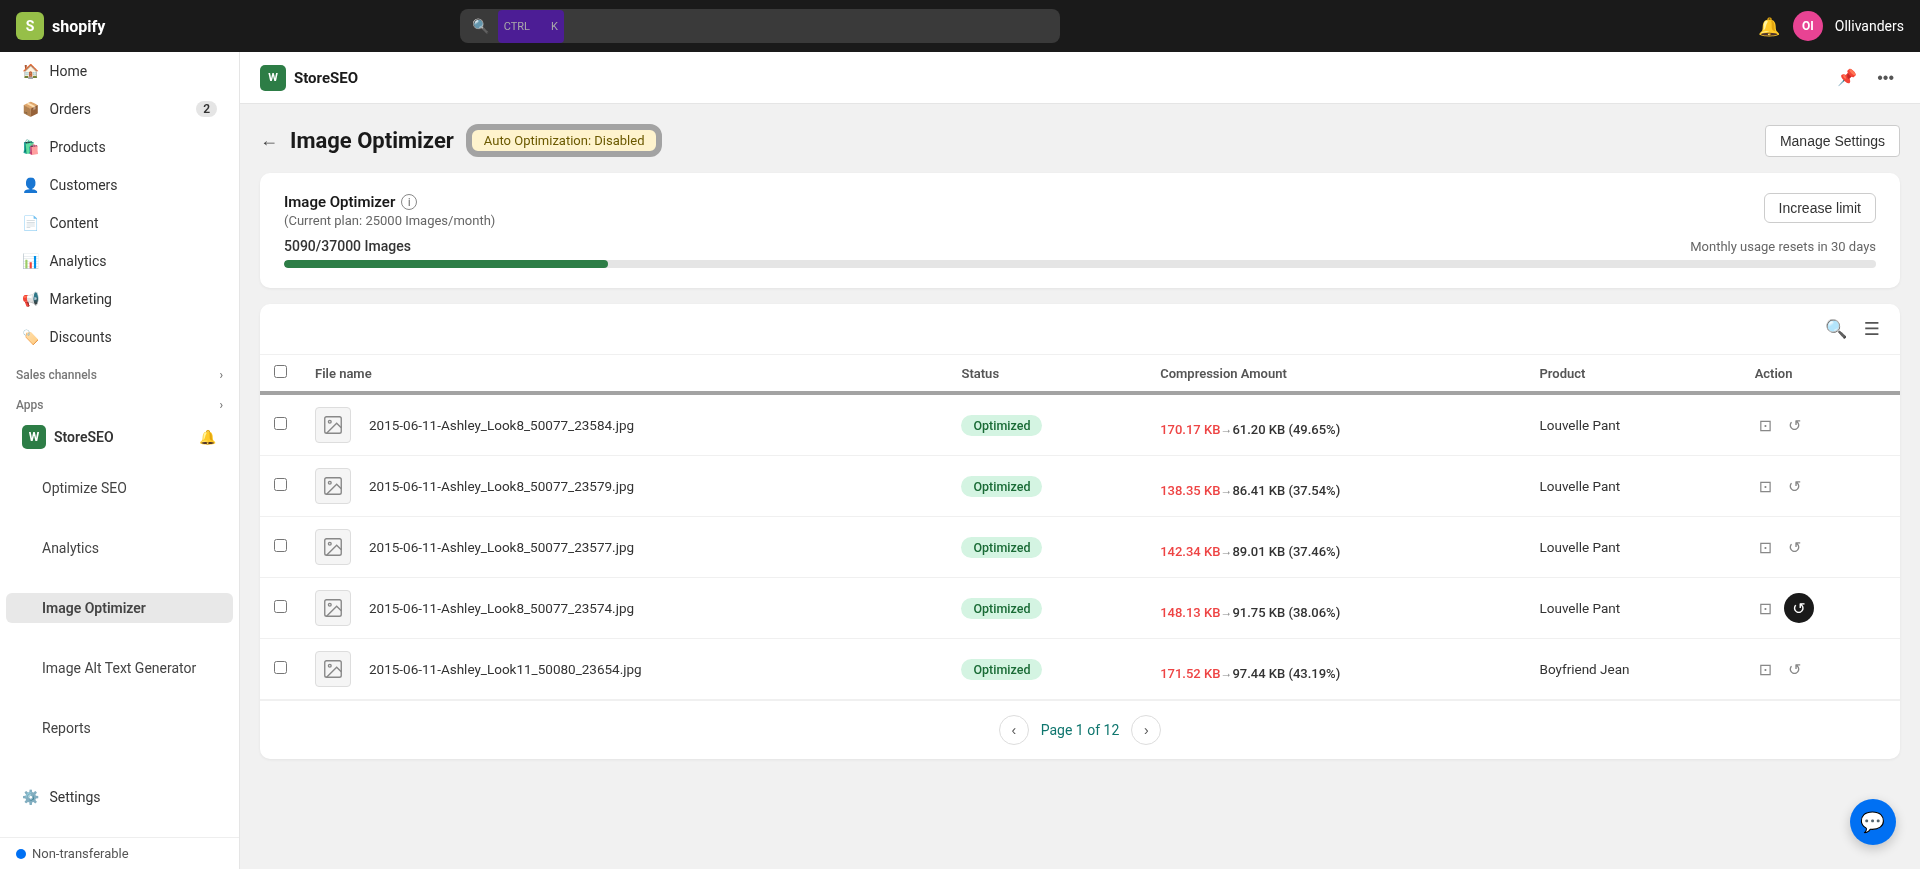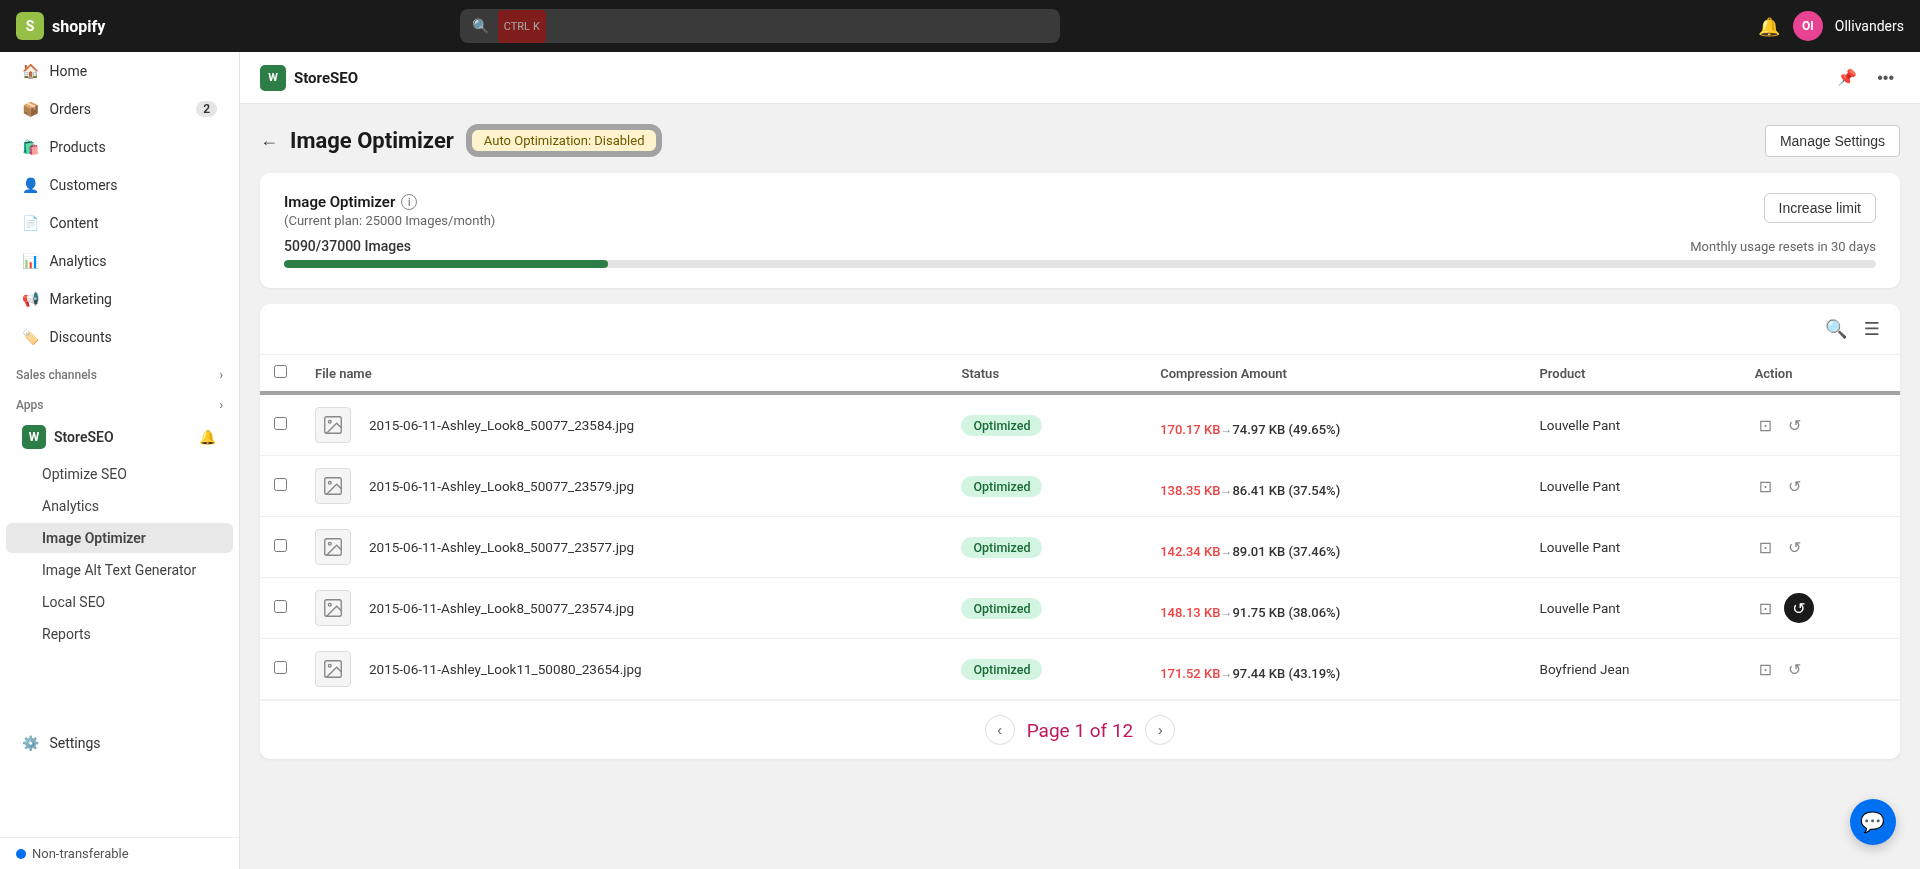--- a/index.html
+++ b/index.html
@@ -46,27 +46,27 @@
     }
     .search-bar input {
       background: transparent;
       border: none;
       outline: none;
       color: #ccc;
       flex: 1;
       font-size: 14px;
     }
     .search-shortcut {
-      background: #7f1d1d;
+      background: #4c1d95;
       border-radius: 4px;
       padding: 10px 6px;
       font-size: 11px;
       color: #aaa;
       display: flex;
-      gap: 3px;
+      gap: 21px;
     }
     .top-nav-right {
       display: flex;
       align-items: center;
       gap: 12px;
       margin-left: auto;
     }
     .notif-icon {
       color: #aaa;
       font-size: 18px;
@@ -129,21 +129,21 @@
     }
     .sidebar-sub-item {
       display: flex;
       align-items: flex-start;
       gap: 10px;
       padding: 7px 16px 7px 36px;
       cursor: pointer;
       color: #444;
       font-size: 14px;
       border-radius: 6px;
-      margin: 1px 6px;
+      margin: 15px 6px;
     }
     .sidebar-sub-item.active { background: #e8e8e8; font-weight: 600; }
     .sidebar-storeSEO {
       display: flex;
       align-items: center;
       gap: 8px;
       padding: 8px 16px;
       cursor: pointer;
       font-size: 14px;
       font-weight: 600;
@@ -433,21 +433,21 @@
     .page-btn {
       background: white;
       border: 1px solid #ddd;
       border-radius: 50%;
       width: 30px; height: 30px;
       display: flex; align-items: center; justify-content: center;
       cursor: pointer;
       font-size: 14px;
       color: #555;
     }
-    .page-info { font-size: 19px; color: #be185d; }
+    .page-info { font-size: 14px; color: #0f766e; }
 
     
     .chat-float {
       position: fixed;
       bottom: 24px;
       right: 24px;
       width: 46px; height: 46px;
       background: #0070f3;
       border-radius: 50%;
       display: flex; align-items: center; justify-content: center;
@@ -537,23 +537,20 @@
       <span>Optimize SEO</span>
     </div>
     <div class="sidebar-sub-item">
       <span>Analytics</span>
     </div>
     <div class="sidebar-sub-item active">
       <span>Image Optimizer</span>
     </div>
     <div class="sidebar-sub-item">
       <span>Image Alt Text Generator</span>
-    </div>
-    <div class="sidebar-sub-item">
-      <span>Local SEO</span>
     </div>
     <div class="sidebar-sub-item">
       <span>Reports</span>
     </div>
 
     <div class="sidebar-item" style="margin-top:auto;">
       <span>⚙️</span>
       <span>Settings</span>
     </div>
 
@@ -641,21 +638,21 @@
                       </svg>
                   </div>
                   <span>2015-06-11-Ashley_Look8_50077_23584.jpg</span>
                 </div>
               </td>
               <td><span class="status-badge">Optimized</span></td>
               <td>
                 <div class="compression-cell">
                   <span class="orig-size">170.17 KB</span>
                   <span class="arrow">→</span>
-                  <span class="new-size">74.97 KB (49.65%)</span>
+                  <span class="new-size">61.20 KB (49.65%)</span>
                 </div>
               </td>
               <td>Louvelle Pant</td>
               <td>
                 <div class="action-cell">
                   <button class="action-btn" title="Restore">⊡</button>
                   <button class="action-btn" title="Re-optimize">↺</button>
                 </div>
               </td>
             </tr>

